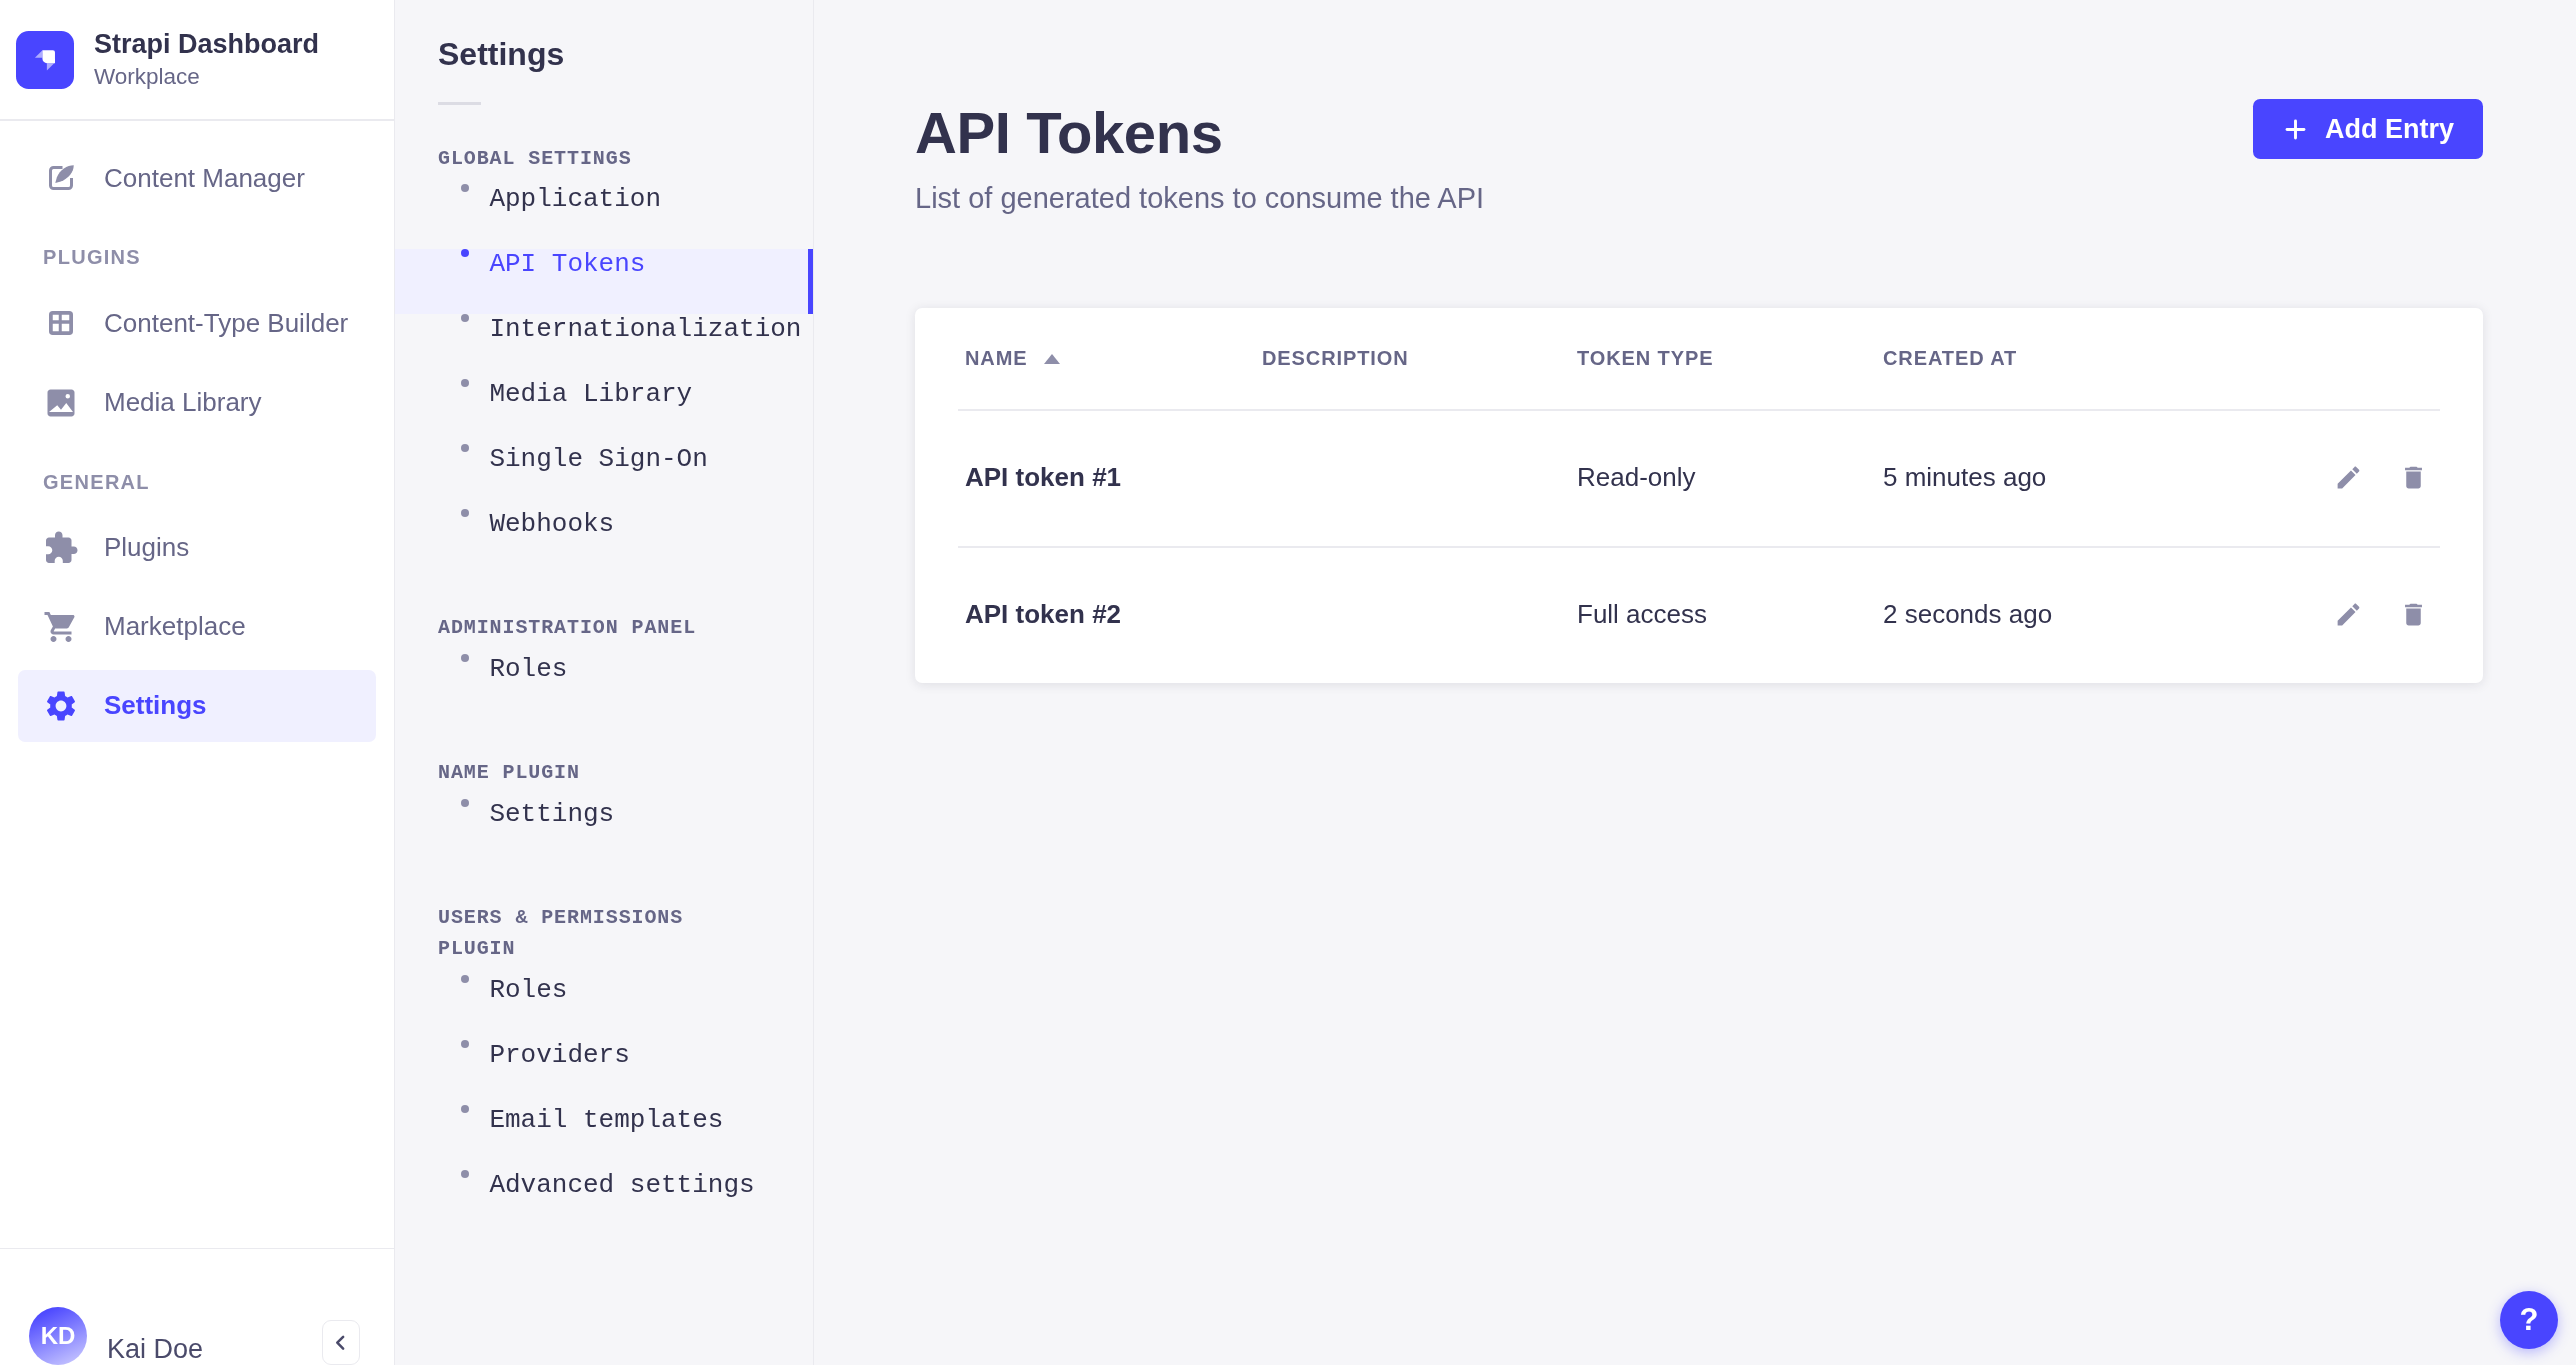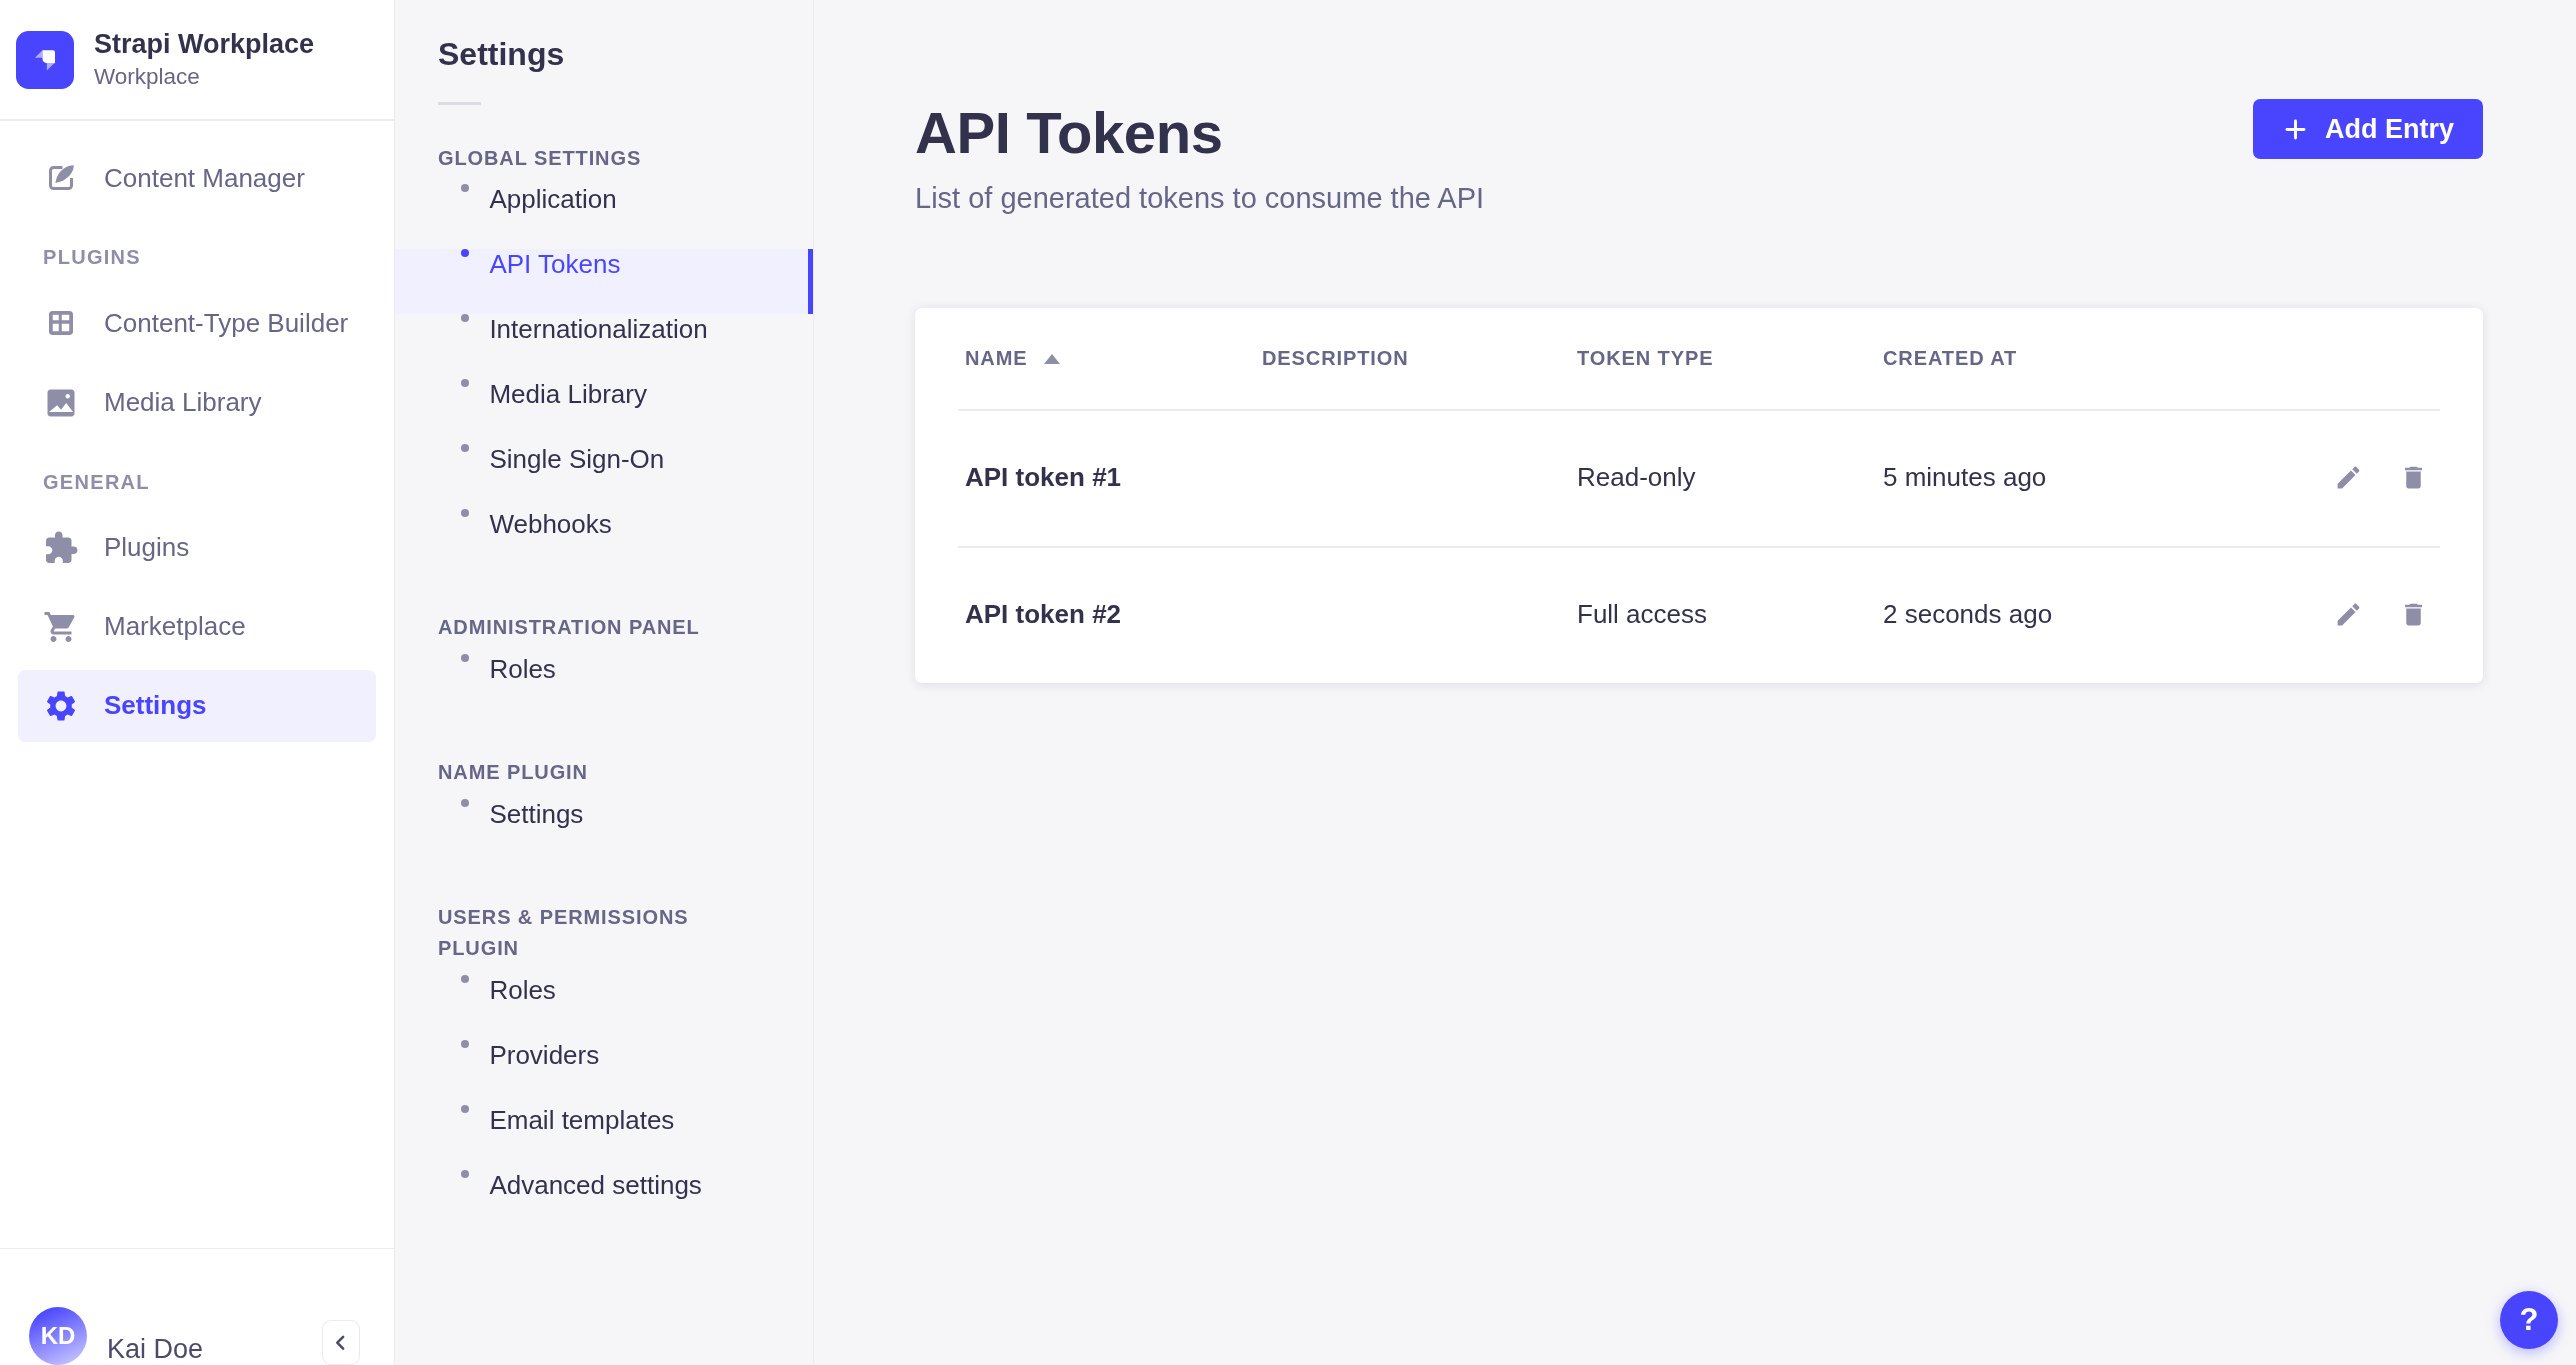--- a/index.html
+++ b/index.html
@@ -23,21 +23,21 @@
   .nav-item.active .ni { fill:#4945ff; }
   .nav-footer { border-top:1.8px solid #eaeaef; height:117px; display:flex; align-items:flex-end; gap:20px; padding:0 34px 0 29px; }
   .avatar { width:58px; height:58px; min-width:58px; border-radius:50%; background:linear-gradient(155deg,#4f4bff 15%,#c9c8ff 95%); color:#fff; font-weight:700; font-size:24px; display:flex; align-items:center; justify-content:center; }
   .user-name { flex:1; font-size:27px; color:#4a4a6a; }
   .collapse-btn { width:38px; height:45px; border:1.8px solid #eaeaef; border-radius:9px; background:#fff; display:flex; align-items:center; justify-content:center; cursor:pointer; }
 
   
   .sub-nav { width:419px; min-width:419px; background:#f6f6f9; border-right:1.8px solid #eaeaef; padding-top:36px; position:relative; }
   .sub-title { font-size:32px; font-weight:700; color:#32324d; padding:0 43px; }
   .sub-divider { width:43px; height:2.7px; background:#dcdce4; margin:29px 43px 0 43px; }
-  .sub-list { margin-top:30px; }
+  .sub-list { margin-top:30px;font-family:Liberation Mono, monospace; }
   .sub-section-label { font-size:20px; font-weight:700; letter-spacing:0.9px; color:#666687; padding:0 43px; margin:38px 0 10.8px 0; line-height:31px; }
   .sub-item { display:flex; align-items:flex-start; height:65px; padding:0 43px; font-size:26px; color:#32324d; position:relative; cursor:pointer; }
   .bullet { width:8px; height:8px; min-width:8px; border-radius:50%; background:#8e8ea9; margin:0 20px 0 23.4px; }
   .sub-item.active { background:#f0f0ff; color:#4945ff; font-weight:500; }
   .sub-item.active .bullet { background:#4945ff; }
   .sub-item.active::after { content:''; position:absolute; right:0; top:0; bottom:0; width:5.4px; background:#4945ff; }
 
   
   .content { flex:1; background:#f6f6f9; padding:99px 93px 0 101px; position:relative; }
   .content-header { display:flex; justify-content:space-between; align-items:flex-start; }
@@ -69,21 +69,21 @@
   <nav class="main-nav">
     <div class="brand">
       <div class="brand-logo">
         <svg viewBox="0 0 24 24" width="38" height="38" aria-hidden="true">
           <polygon points="5.6,10.6 10.4,5.8 10.4,10.6" fill="rgba(255,255,255,0.55)"></polygon>
           <path d="M10.4 5.8h6.6a1.3 1.3 0 0 1 1.3 1.3v6.9h-5.1a2.8 2.8 0 0 1-2.8-2.8V5.8z" fill="#ffffff"></path>
           <polygon points="13.2,18.6 13.2,14 17.8,14" fill="rgba(255,255,255,0.55)"></polygon>
         </svg>
       </div>
       <div class="brand-text">
-        <div class="brand-title">Strapi Workplace</div>
+        <div class="brand-title">Strapi Dashboard</div>
         <div class="brand-sub">Workplace</div>
       </div>
     </div>
     <div class="hr"></div>
 
     <div class="nav-list">
       <div class="nav-item">
         <svg class="ni" viewBox="0 0 24 24">
           <path d="M13 4H7a3 3 0 0 0-3 3v10a3 3 0 0 0 3 3h10a3 3 0 0 0 3-3v-5h-2v5a1 1 0 0 1-1 1H7a1 1 0 0 1-1-1V7a1 1 0 0 1 1-1h6V4z"></path>
           <path d="M20.5 3.5c-4.4 0-9.3 2.9-11.3 8.1l-1 3.7 3.7-1c5.2-2 8.6-6.4 8.6-10.8z"></path>

